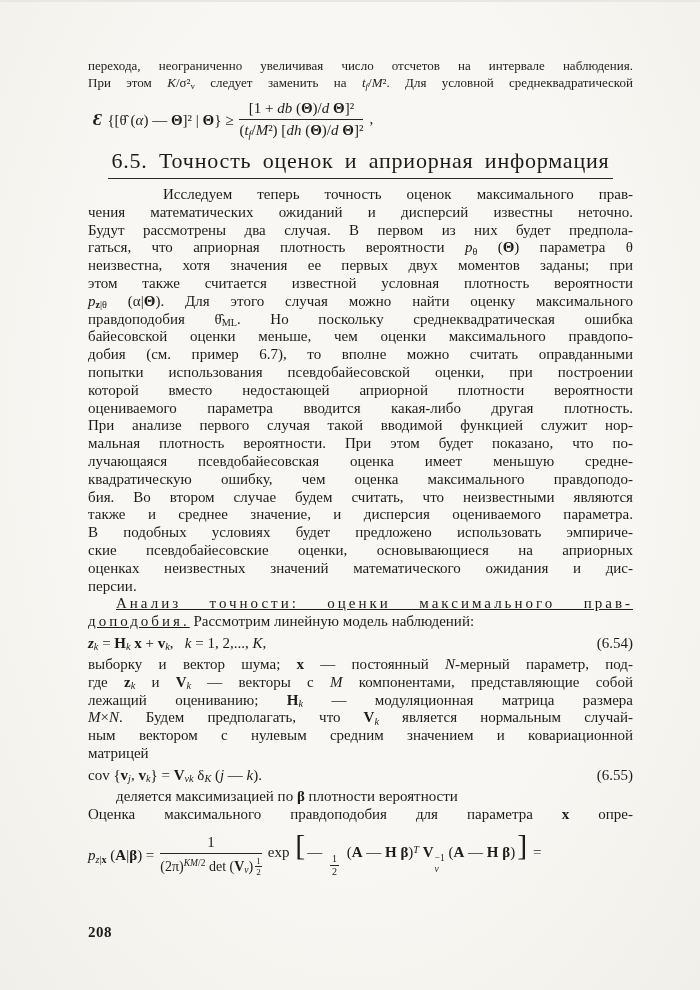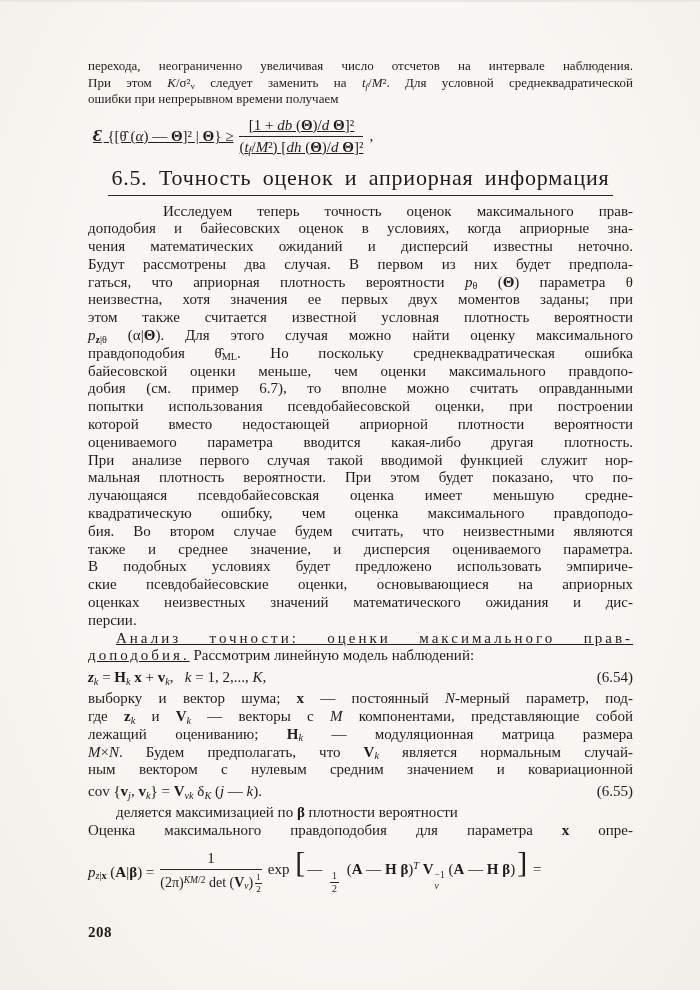--- a/index.html
+++ b/index.html
@@ -30,21 +30,21 @@
   .heading{
     display:inline-block;font-size:22px;letter-spacing:0.8px;word-spacing:5px;
     border-bottom:1.4px solid #2b2a27;padding:0 3px 4px;
   }
 
   .formula{display:flex;align-items:center;font-size:15px;}
   .formula .scr{font-style:italic;font-weight:bold;font-size:17px;margin-right:2px;}
   .frac{display:inline-flex;flex-direction:column;text-align:center;margin:0 6px;}
   .frac .num{border-bottom:1.2px solid #26251f;padding:0 7px 2px;}
   .frac .den{padding-top:2px;}
-  .f-top{margin:9px 0 4px;padding-left:5px;text-decoration:underline;}
+  .f-top{margin:9px 0 4px;padding-left:5px;}
   .f-final{margin-top:10px;font-size:15px;}
   .f-final .frac .den{font-size:14px;}
 
   .eqrow{display:flex;justify-content:space-between;align-items:flex-end;font-size:15px;margin:4px 0;}
 
   .sfrac{display:inline-flex;flex-direction:column;text-align:center;font-size:10px;line-height:1.2;vertical-align:-5px;margin:0 4px;}
   .sfrac span:first-child{border-bottom:1px solid #26251f;padding:0 2px;}
   .halfpow{display:inline-flex;flex-direction:column;text-align:center;font-size:9px;line-height:1.2;vertical-align:7px;margin-left:2px;}
   .halfpow span:first-child{border-bottom:1px solid #26251f;padding:0 1px;}
   .ss{display:inline-flex;flex-direction:column;font-size:9.5px;line-height:1.15;vertical-align:-4px;margin-left:1px;text-align:left;}
@@ -54,39 +54,37 @@
 </style>
 </head>
 <body>
 
 <div class="sheet">
   <div class="textcol">
 
     <div class="small">
         <div class="tline">перехода, неограниченно увеличивая число отсчетов на интервале наблюдения.</div>
         <div class="tline">При этом <i>K</i>/σ²<sub>v</sub> следует заменить на <i>t</i><sub><i>f</i></sub>/<i>M</i>². Для условной среднеквадратической</div>
-        <div class="tline lastline">ошибки при непрерывном времени получаем</div>
       </div>
 
     <div class="formula f-top">
       <span><span class="scr">Ɛ</span> {[θ̂ (<i>α</i>) — <b>Θ</b>]² | <b>Θ</b>} ≥</span>
       <span class="frac">
         <span class="num">[1 + <i>db</i> (<b>Θ</b>)/<i>d</i> <b>Θ</b>]²</span>
         <span class="den">(<i>t</i><sub><i>f</i></sub>/<i>M</i>²) [<i>dh</i> (<b>Θ</b>)/<i>d</i> <b>Θ</b>]²</span>
       </span>
       <span>,</span>
     </div>
 
     <div class="heading-wrap">
       <span class="heading">6.5. Точность оценок и априорная информация</span>
     </div>
 
     <div class="para ind75">
         <div class="tline">Исследуем теперь точность оценок максимального прав-</div>
-        <div class="tline">доподобия и байесовских оценок в условиях, когда априорные зна-</div>
         <div class="tline">чения математических ожиданий и дисперсий известны неточно.</div>
         <div class="tline">Будут рассмотрены два случая. В первом из них будет предпола-</div>
         <div class="tline">гаться, что априорная плотность вероятности <i>p</i><sub>θ</sub> (<b>Θ</b>) параметра θ</div>
         <div class="tline">неизвестна, хотя значения ее первых двух моментов заданы; при</div>
         <div class="tline">этом также считается известной условная плотность вероятности</div>
         <div class="tline"><i>p</i><sub><b>z</b>|θ</sub> (α|<b>Θ</b>). Для этого случая можно найти оценку максимального</div>
         <div class="tline">правдоподобия θ̂<sub>ML</sub>. Но поскольку среднеквадратическая ошибка</div>
         <div class="tline">байесовской оценки меньше, чем оценки максимального правдопо-</div>
         <div class="tline">добия (см. пример 6.7), то вполне можно считать оправданными</div>
         <div class="tline">попытки использования псевдобайесовской оценки, при построении</div>
@@ -113,20 +111,21 @@
       <span><b><i>z</i></b><sub><i>k</i></sub> = <b>H</b><sub><i>k</i></sub> <b>x</b> + <b>v</b><sub><i>k</i></sub>,&nbsp;&nbsp;&nbsp;<i>k</i> = 1, 2,..., <i>K</i>,</span>
       <span>(6.54)</span>
     </div>
 
     <div class="para">
         <div class="tline">выборку и вектор шума; <b>x</b> — постоянный <i>N</i>-мерный параметр, под-</div>
         <div class="tline">где <b>z</b><sub><i>k</i></sub> и <b>V</b><sub><i>k</i></sub> — векторы с <i>M</i> компонентами, представляющие собой</div>
         <div class="tline">лежащий оцениванию; <b>H</b><sub><i>k</i></sub> — модуляционная матрица размера</div>
         <div class="tline"><i>M</i>×<i>N</i>. Будем предполагать, что <b>V</b><sub><i>k</i></sub> является нормальным случай-</div>
         <div class="tline">ным вектором с нулевым средним значением и ковариационной</div>
+        <div class="tline lastline">матрицей</div>
       </div>
 
     <div class="eqrow">
       <span>cov {<b>v</b><sub><i>j</i></sub>, <b>v</b><sub><i>k</i></sub>} = <b>V</b><sub><i>vk</i></sub> δ<sub><i>K</i></sub> (<i>j</i> — <i>k</i>).</span>
       <span>(6.55)</span>
     </div>
 
     <div class="para ind28">
         <div class="tline lastline">деляется максимизацией по <b>β</b> плотности вероятности</div>
         <div class="tline">Оценка максимального правдоподобия для параметра <b>x</b> опре-</div>

